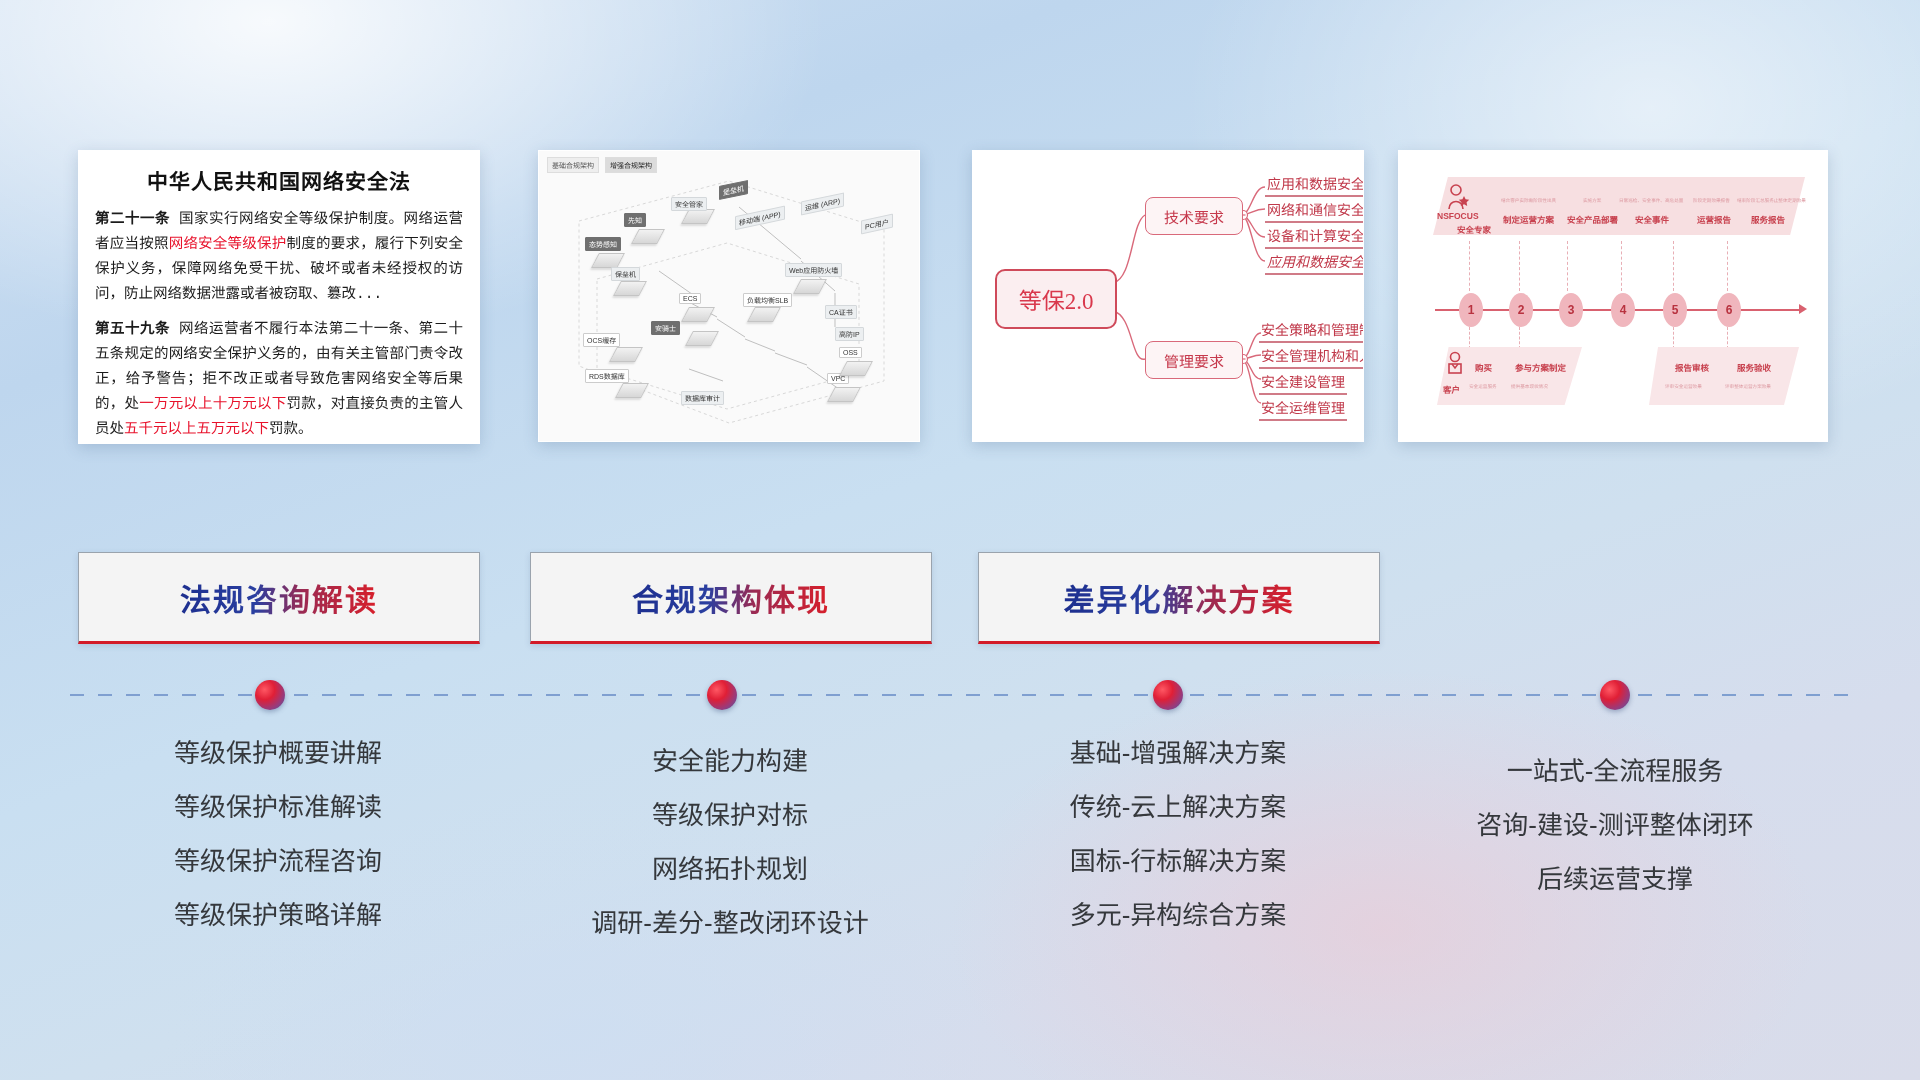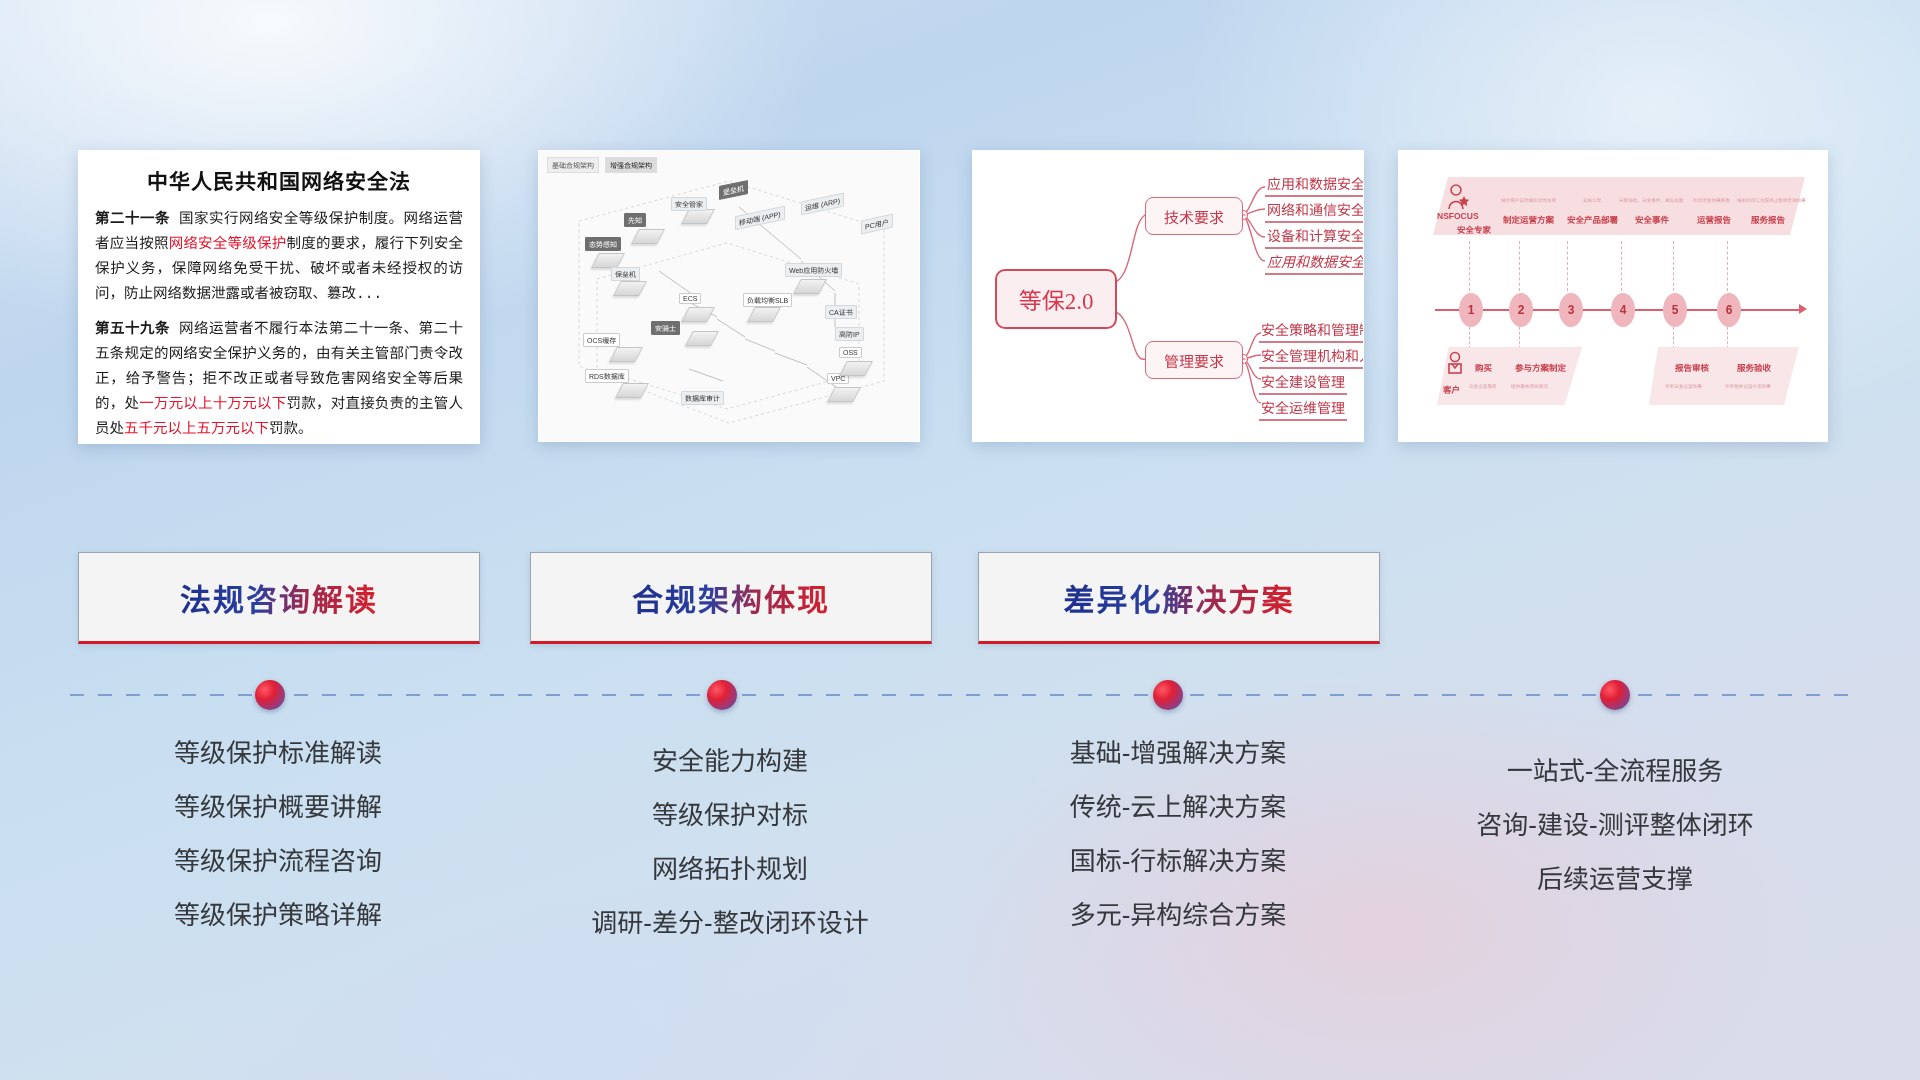--- a/index.html
+++ b/index.html
@@ -337,22 +337,22 @@
   </div>
 
   <div class="tline"></div>
   <div class="tdot d1"></div>
   <div class="tdot d2"></div>
   <div class="tdot d3"></div>
   <div class="tdot d4"></div>
 
   <div class="lists">
     <div class="col l1">
+      <div class="li">等级保护概要讲解</div>
       <div class="li">等级保护标准解读</div>
-      <div class="li">等级保护概要讲解</div>
       <div class="li">等级保护流程咨询</div>
       <div class="li">等级保护策略详解</div>
     </div>
     <div class="col l2">
       <div class="li">安全能力构建</div>
       <div class="li">等级保护对标</div>
       <div class="li">网络拓扑规划</div>
       <div class="li">调研-差分-整改闭环设计</div>
     </div>
     <div class="col l3">

